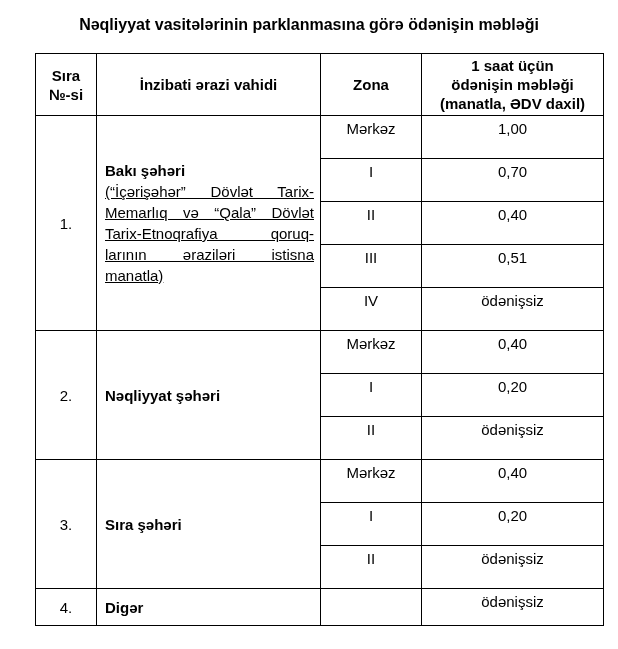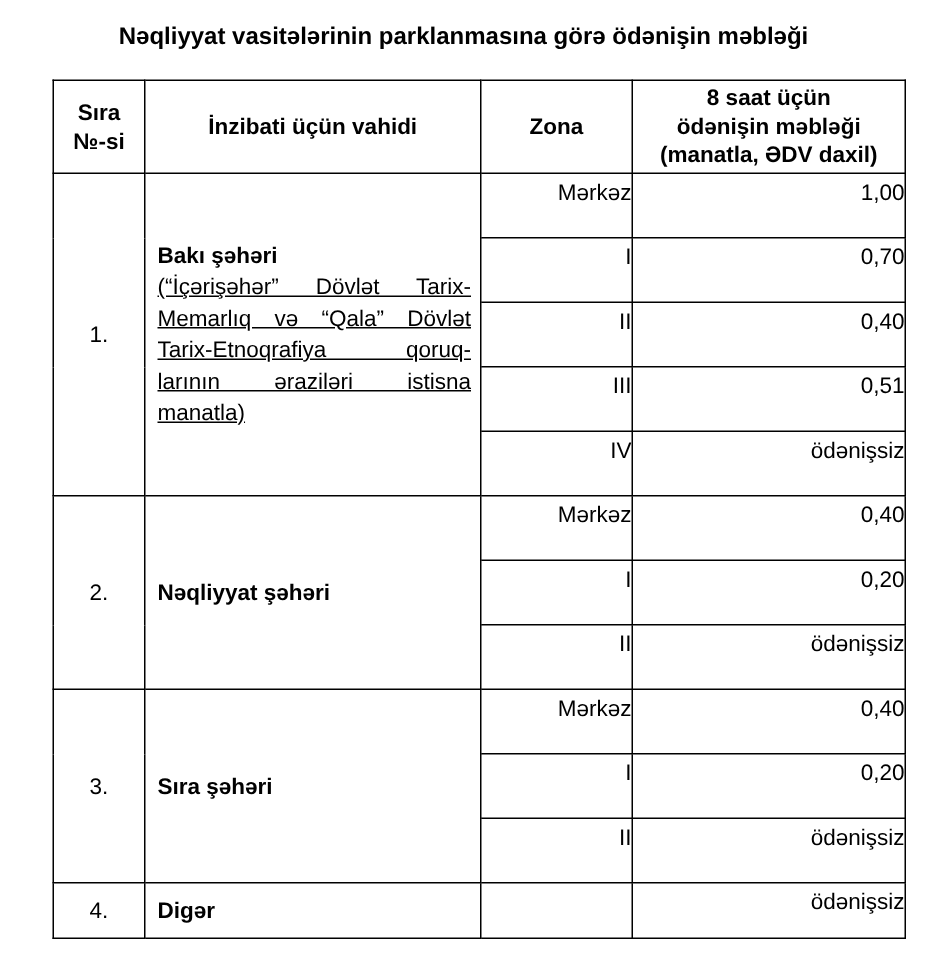--- a/index.html
+++ b/index.html
@@ -44,21 +44,21 @@
   }
   td.unit-cell {
     vertical-align:middle;
     padding:2px 6px 2px 8px;
     line-height:21px;
   }
   .unit-name { font-weight:bold; }
   .desc-line  { text-align:left;text-decoration:underline; }
   .desc-line.just { text-align:justify; text-align-last:justify; }
   td.zone-cell, td.fee-cell {
-    text-align:right;
+    text-align:center;
     vertical-align:top;
     padding-top:4px;
   }
 </style>
 </head>
 <body>
 
 <div class="page-title">Nəqliyyat vasitələrinin parklanmasına görə ödənişin məbləği</div>
 
 <table class="fee-table">
@@ -66,23 +66,23 @@
     <col style="width:61px">
     <col style="width:224px">
     <col style="width:101px">
     <col style="width:182px">
   </colgroup>
 
   <tbody>
       <tr class="hdr-row">
     <th>Sıra
 №-si</th>
-    <th>İnzibati üçün vahidi</th>
+    <th>İnzibati ərazi vahidi</th>
     <th>Zona</th>
-    <th>8 saat üçün
+    <th>1 saat üçün
 ödənişin məbləği
 (manatla, ƏDV daxil)</th>
   </tr>
 
   <tr class="zone-row">
     <td class="num-cell" rowspan="5">1.</td>
     <td class="unit-cell" rowspan="5">
       <div class="unit-name">Bakı şəhəri</div>
       <div class="desc-line just">(“İçərişəhər” Dövlət Tarix-</div>
       <div class="desc-line just">Memarlıq və “Qala” Dövlət</div>

